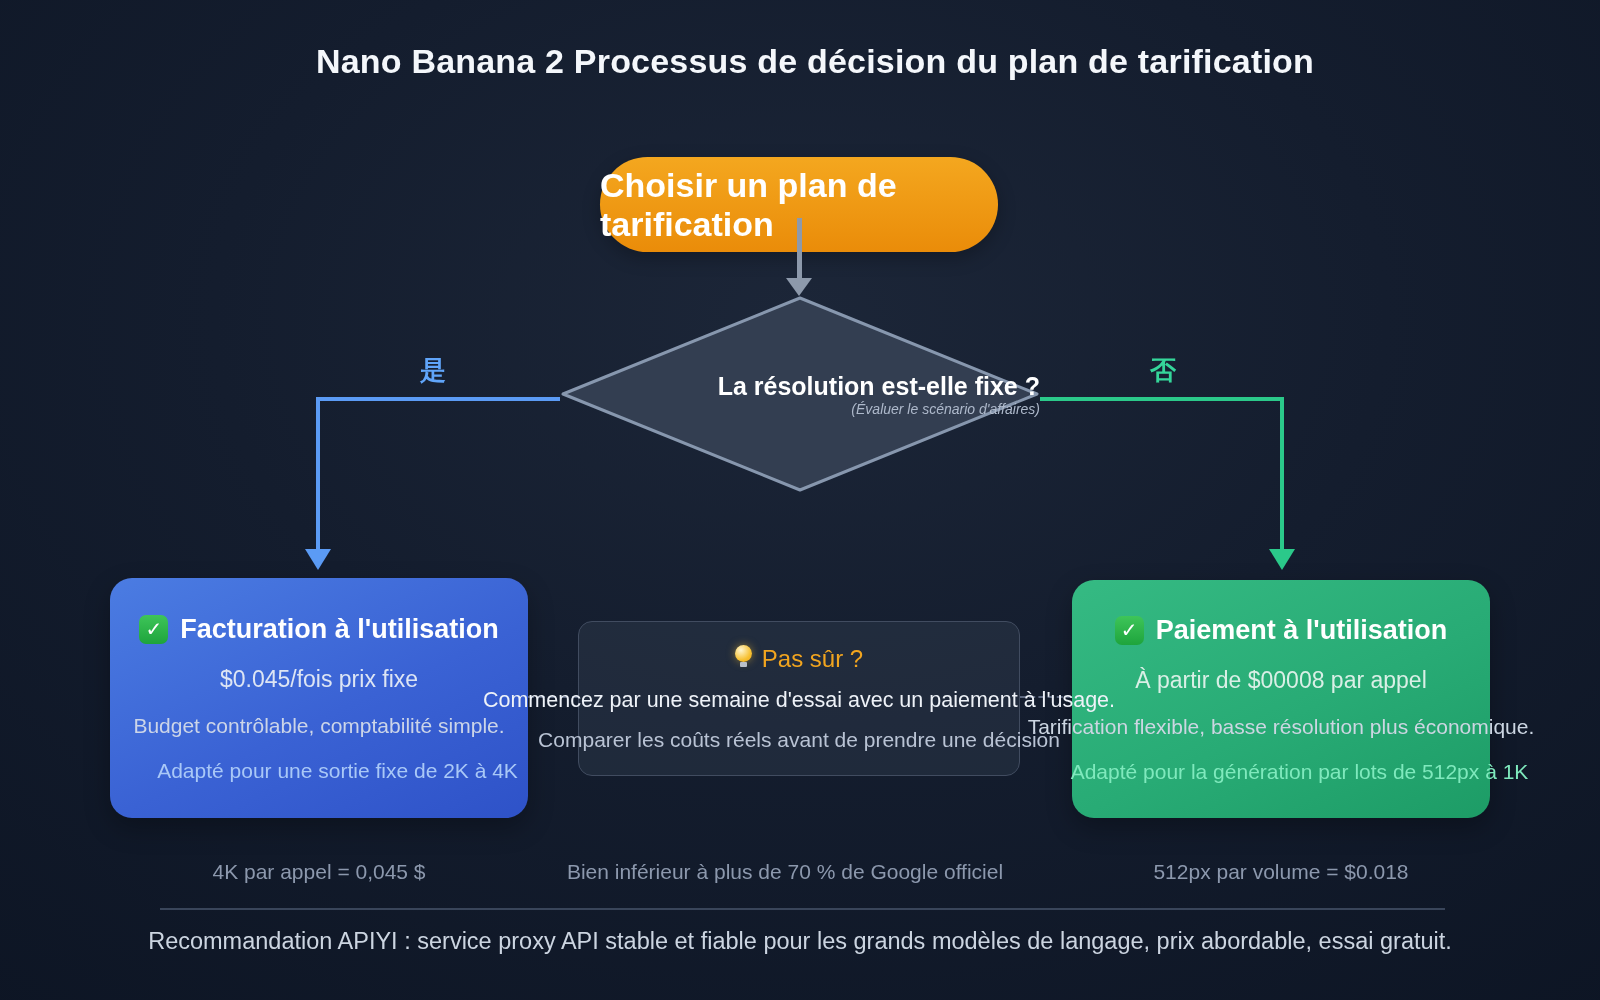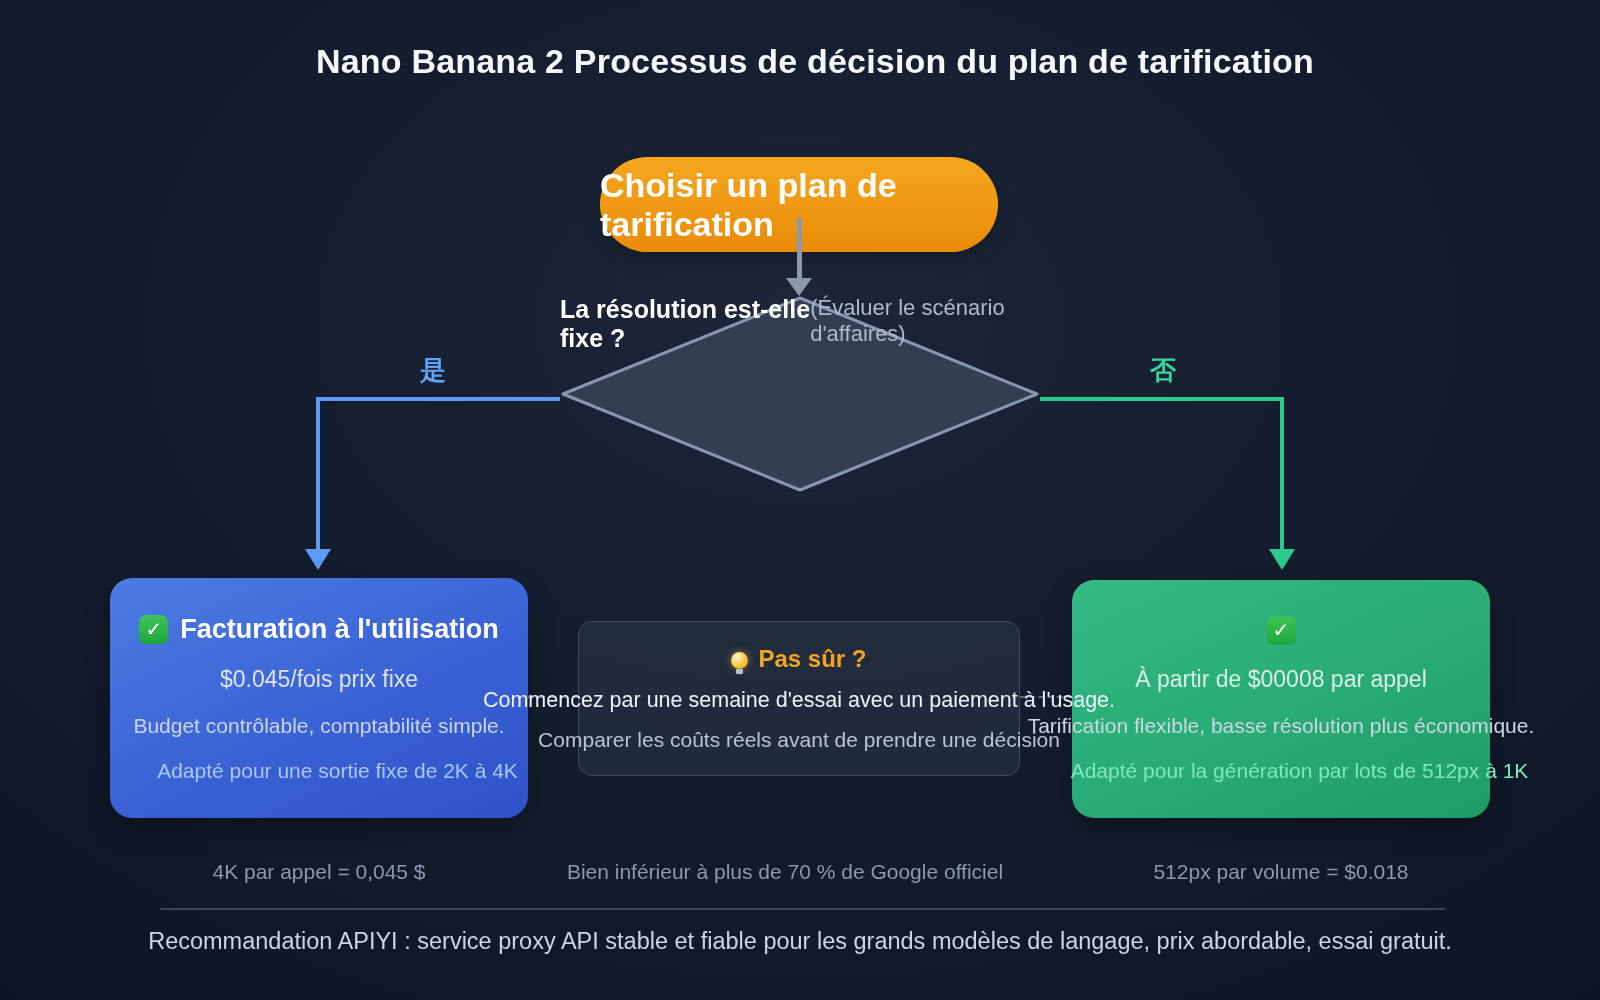--- a/index.html
+++ b/index.html
@@ -46,24 +46,24 @@
   .branch-label { position:absolute; top:353px; width:60px; text-align:center; font-size:26px; font-weight:600; }
   .label-yes { left:403px; color:#60a5fa; }
   .label-no  { left:1133px; color:#35d69a; }
   .dash { position:absolute; top:696px; height:0; border-top:2px dashed #5d6880; }
   .dash-left  { left:528px; width:50px; }
   .dash-right { left:1020px; width:52px; }
   
   .diamond-svg { position:absolute; left:558px; top:293px; }
   .diamond-text {
     position:absolute; left:560px; top:295px; width:480px; height:198px;
-    display:flex; flex-direction:row; align-items:flex-start; justify-content:center; 
+    display:flex; flex-direction:column; align-items:flex-end; justify-content:center; 
   }
   .diamond-q { color:#ffffff; font-size:25px; font-weight:800; }
-  .diamond-sub { color:#aeb9cb; font-size:22px; }
+  .diamond-sub { color:#aeb9cb; font-size:14px;font-style:italic; }
   
   .box {
     position:absolute; border-radius:22px; display:flex; flex-direction:column;
     align-items:center; justify-content:center; gap:21px; z-index:2;
     box-shadow:0 10px 26px rgba(0,0,0,0.28);
   }
   .box-blue {
     left:110px; top:578px; width:418px; height:240px;
     background:linear-gradient(155deg,#4b7ce2 0%, #3a62d4 55%, #2e52c8 100%);
   }
@@ -88,21 +88,21 @@
     color:#fff; font-size:20px; font-weight:bold;
   }
   .check-icon::before { content:"✓"; }
   
   .unsure-box {
     position:absolute; left:578px; top:621px; width:442px; height:155px;
     border-radius:14px; background:rgba(59,70,90,0.32);
     border:1px solid #414c60; z-index:3;
     display:flex; flex-direction:column; align-items:center; justify-content:center; gap:15px;
   }
-  .unsure-title { display:flex; align-items:flex-end; gap:10px; color:#f2a51f; font-size:24px; font-weight:700; white-space:nowrap; }
+  .unsure-title { display:flex; align-items:flex-start; gap:10px; color:#f2a51f; font-size:24px; font-weight:400; white-space:nowrap; }
   .bulb-icon { position:relative; width:17px; height:17px; border-radius:50%;
     background:radial-gradient(circle at 35% 30%, #fff6cf, #f7c133 60%, #eda412 100%);
     box-shadow:0 0 9px rgba(247,193,51,0.5); flex:0 0 17px; margin-bottom:4px; }
   .bulb-icon::after { content:""; position:absolute; left:5px; bottom:-5px; width:7px; height:5px;
     background:#b9bfca; border-radius:1px; }
   .unsure-line1 { color:#eef2f8; font-size:21.5px; white-space:nowrap; }
   .unsure-line2 { color:#b9c3d4; font-size:21px; white-space:nowrap; }
   
   .footnote { position:absolute; top:860px; text-align:center; color:#8c98ad; font-size:21px; white-space:nowrap; }
   .fn-left   { left:110px;  width:418px; }
@@ -155,20 +155,21 @@
       <span>Facturation à l'utilisation</span>
     </div>
     <div class="plan-price">$0.045/fois prix fixe</div>
     <div class="plan-desc">Budget contrôlable, comptabilité simple.</div>
     <div class="plan-suited">Adapté pour une sortie fixe de 2K à 4K</div>
   </div>
 
   <div class="box box-green">
     <div class="plan-title">
       <span class="check-icon"></span>
+      <span>Paiement à l'utilisation</span>
     </div>
     <div class="plan-price">À partir de $00008 par appel</div>
     <div class="plan-desc">Tarification flexible, basse résolution plus économique.</div>
     <div class="plan-suited">Adapté pour la génération par lots de 512px à 1K</div>
   </div>
 
   <div class="unsure-box">
     <div class="unsure-title">
       <span class="bulb-icon"></span>
       <span>Pas sûr ?</span>

